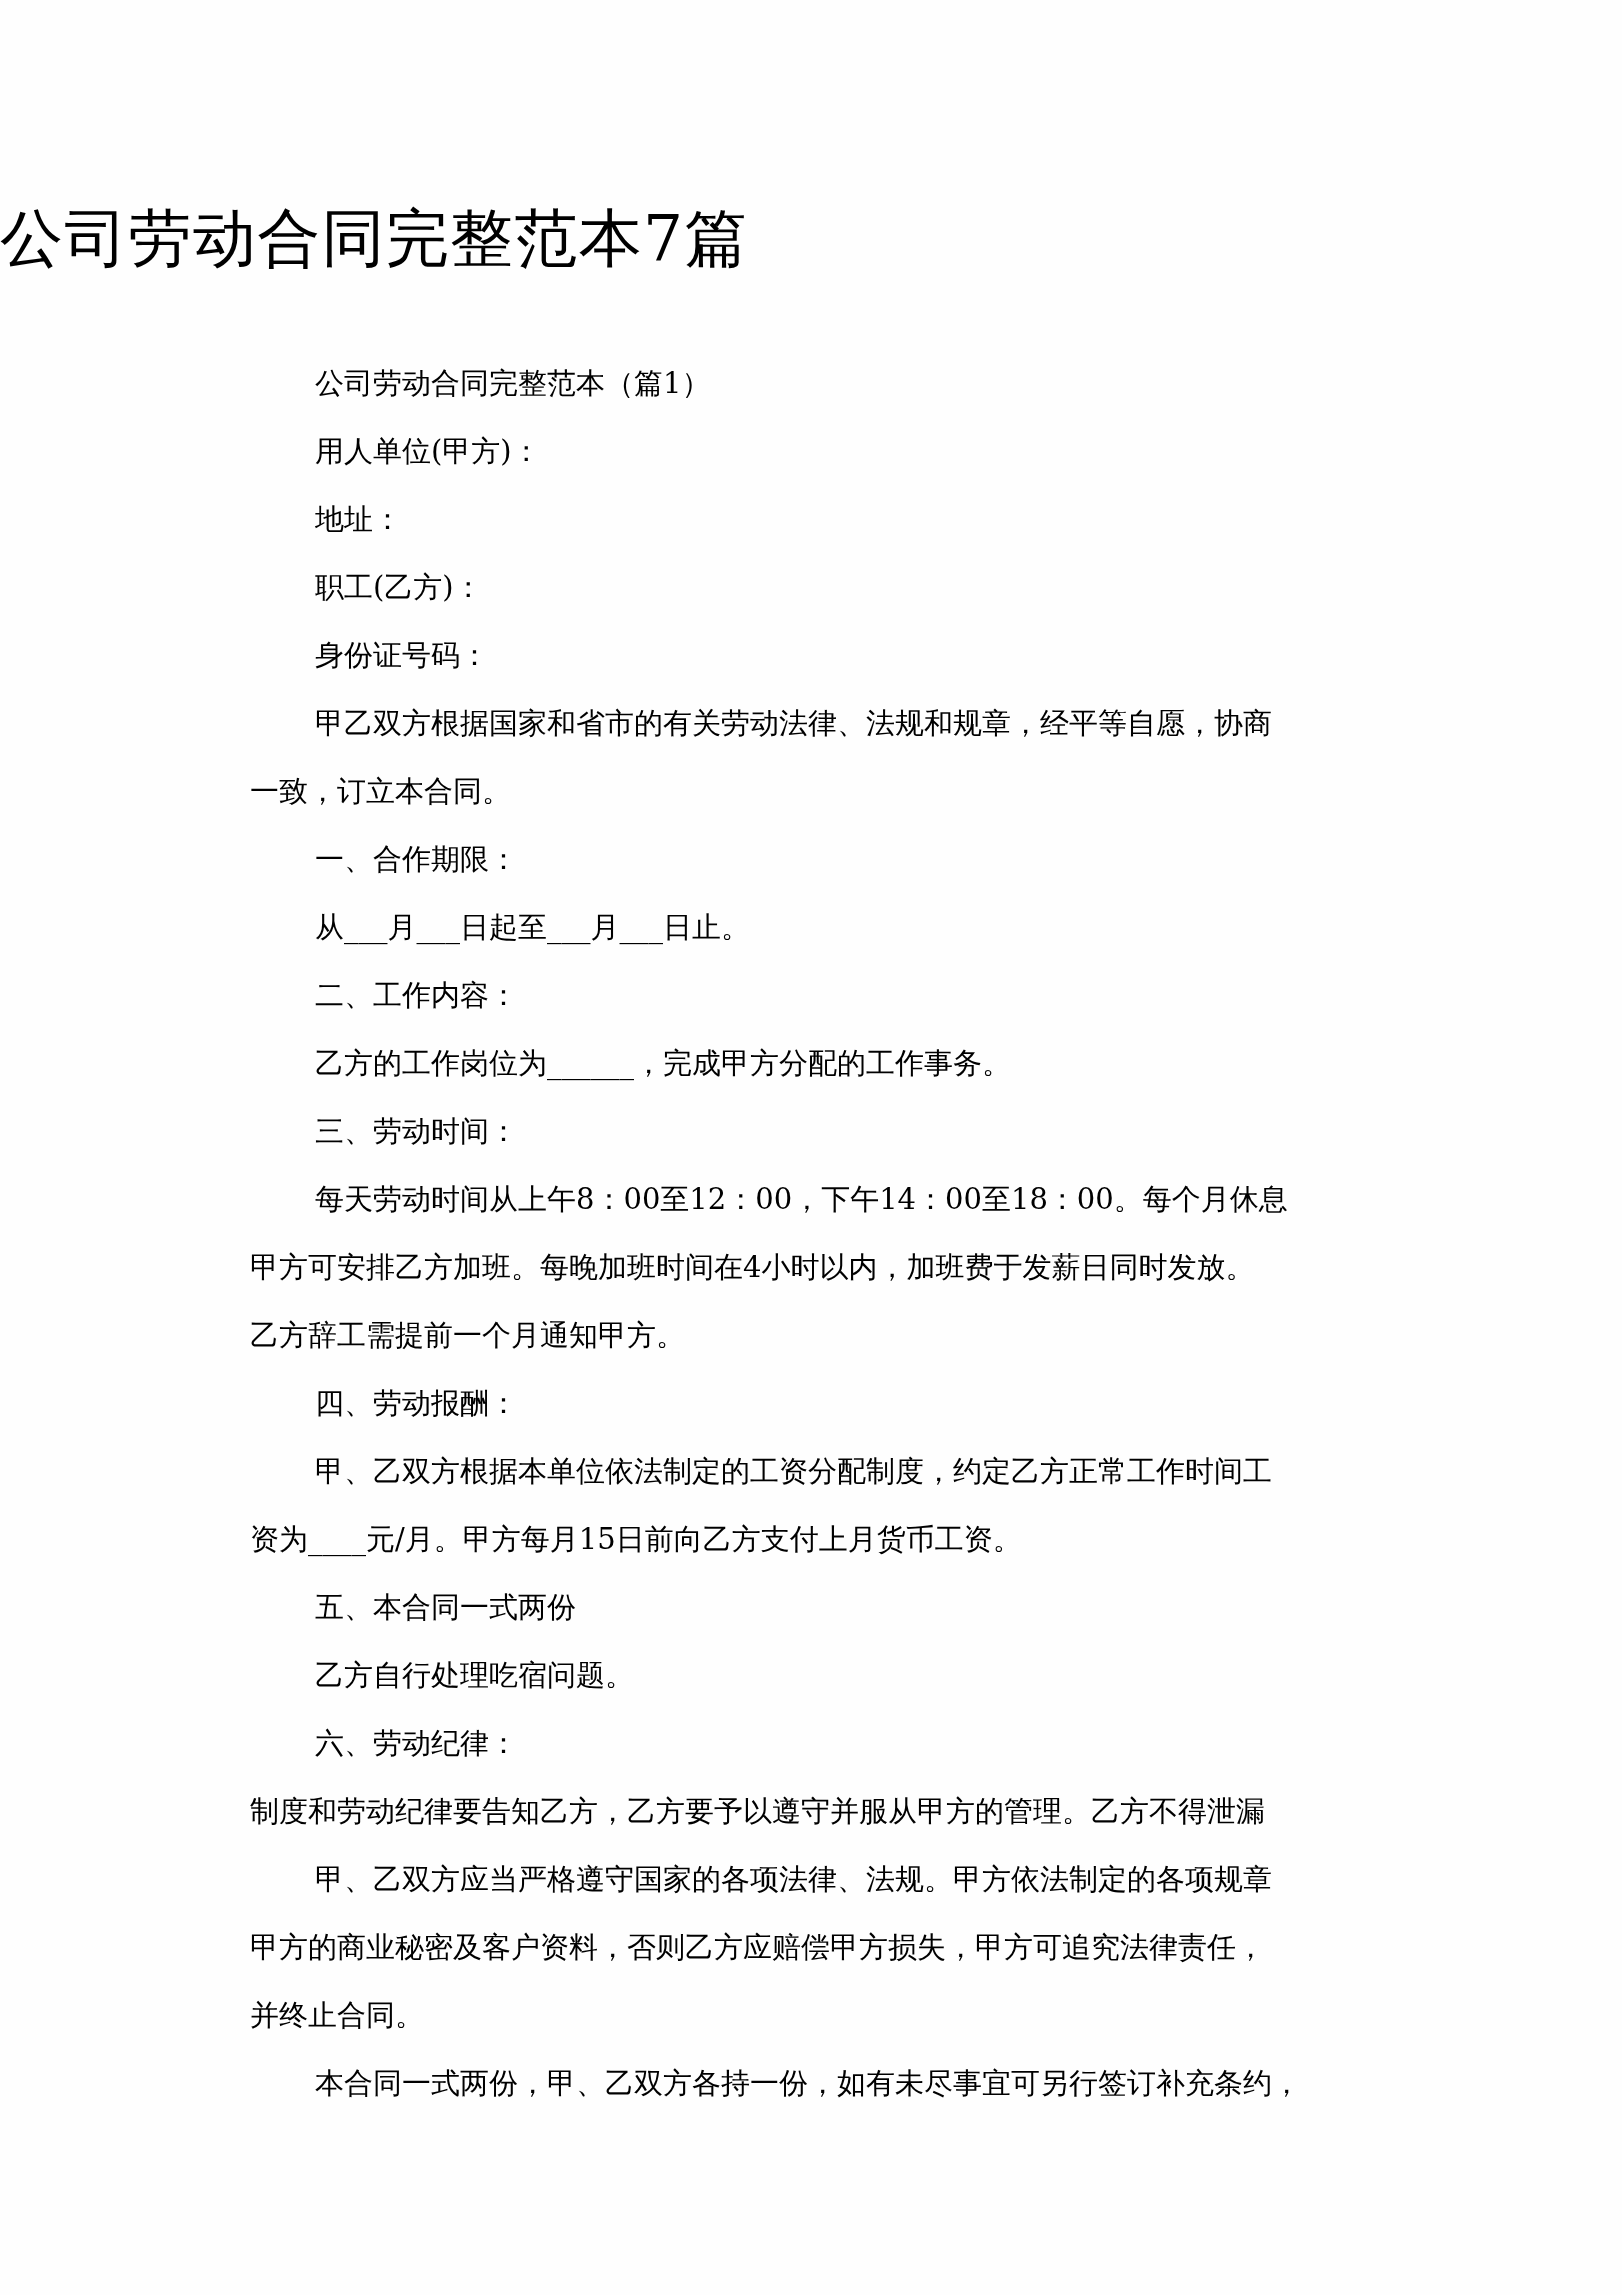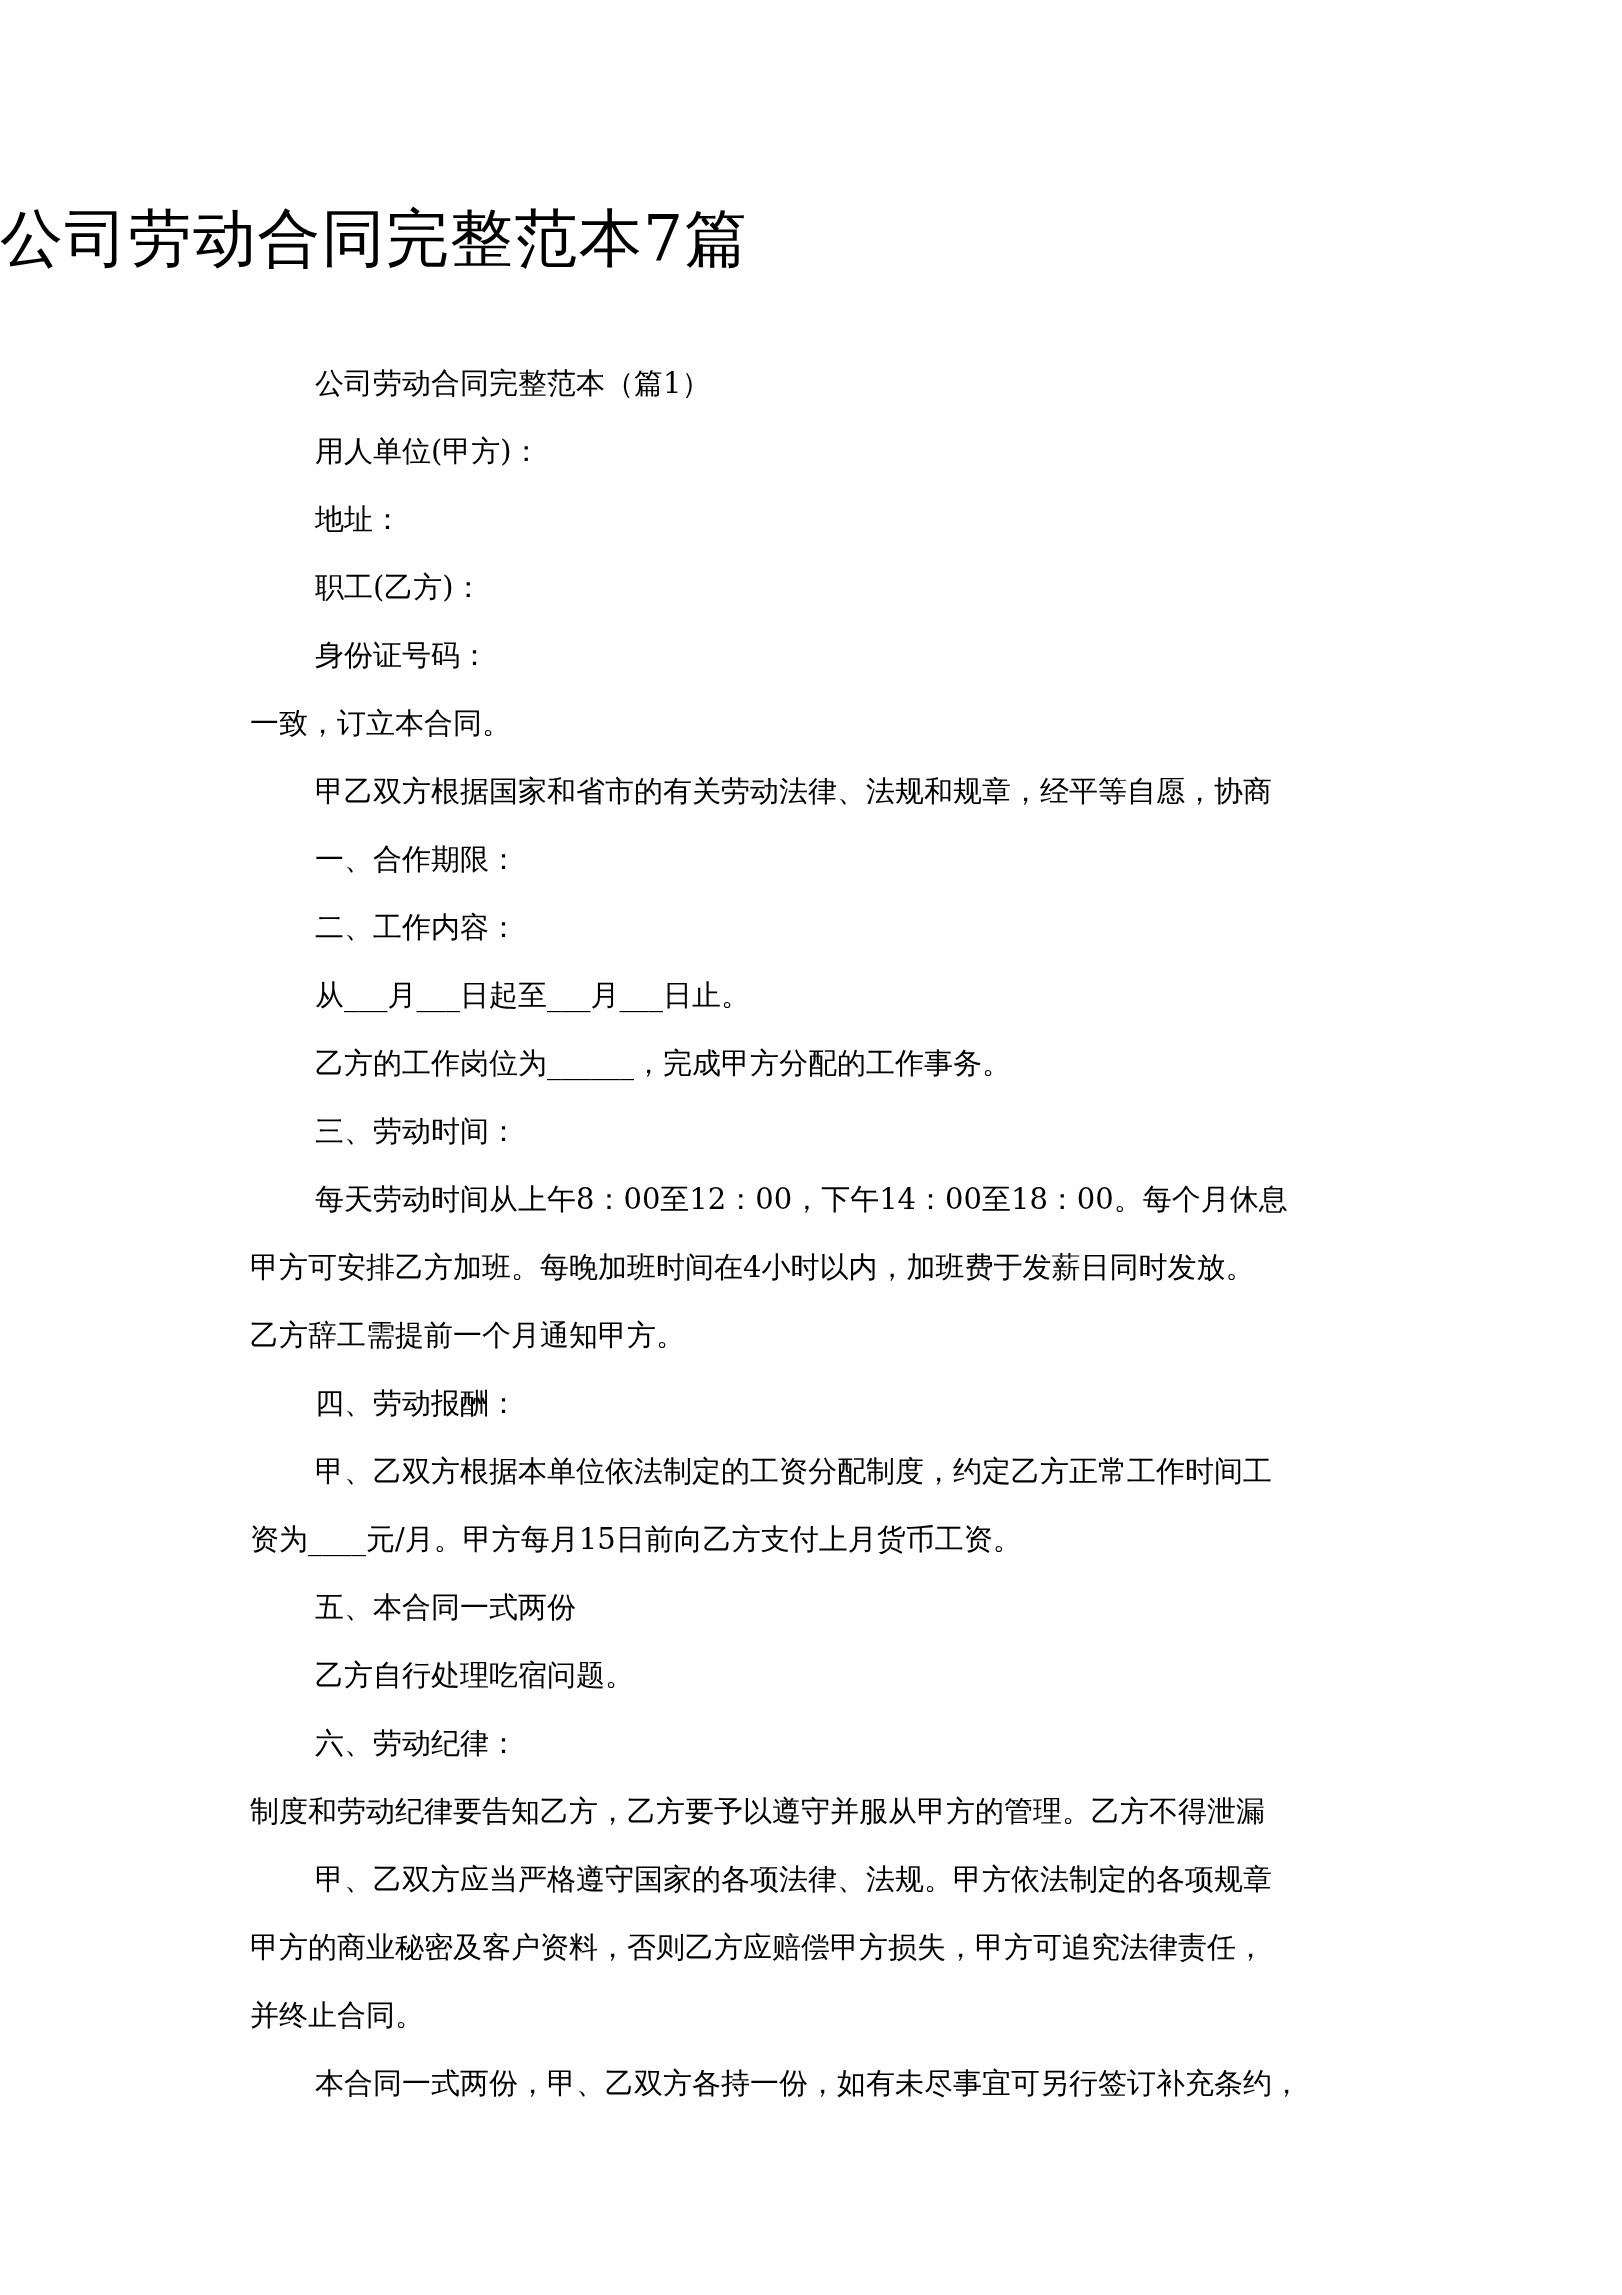--- a/index.html
+++ b/index.html
@@ -53,25 +53,25 @@
 
 <div class="page">
   <div class="title">公司劳动合同完整范本7篇</div>
 
   <div class="body">
     <p class="p indent">公司劳动合同完整范本（篇1）</p>
     <p class="p indent">用人单位(甲方)：</p>
     <p class="p indent">地址：</p>
     <p class="p indent">职工(乙方)：</p>
     <p class="p indent">身份证号码：</p>
+    <p class="p indent">甲乙双方根据国家和省市的有关劳动法律、法规和规章，经平等自愿，协商</p>
     <p class="p">一致，订立本合同。</p>
-    <p class="p indent">甲乙双方根据国家和省市的有关劳动法律、法规和规章，经平等自愿，协商</p>
     <p class="p indent">一、合作期限：</p>
+    <p class="p indent">从___月___日起至___月___日止。</p>
     <p class="p indent">二、工作内容：</p>
-    <p class="p indent">从___月___日起至___月___日止。</p>
     <p class="p indent">乙方的工作岗位为______，完成甲方分配的工作事务。</p>
     <p class="p indent">三、劳动时间：</p>
     <p class="p indent">每天劳动时间从上午8：00至12：00，下午14：00至18：00。每个月休息</p>
     <p class="p">甲方可安排乙方加班。每晚加班时间在4小时以内，加班费于发薪日同时发放。</p>
     <p class="p">乙方辞工需提前一个月通知甲方。</p>
     <p class="p indent">四、劳动报酬：</p>
     <p class="p indent">甲、乙双方根据本单位依法制定的工资分配制度，约定乙方正常工作时间工</p>
     <p class="p">资为____元/月。甲方每月15日前向乙方支付上月货币工资。</p>
     <p class="p indent">五、本合同一式两份</p>
     <p class="p indent">乙方自行处理吃宿问题。</p>

